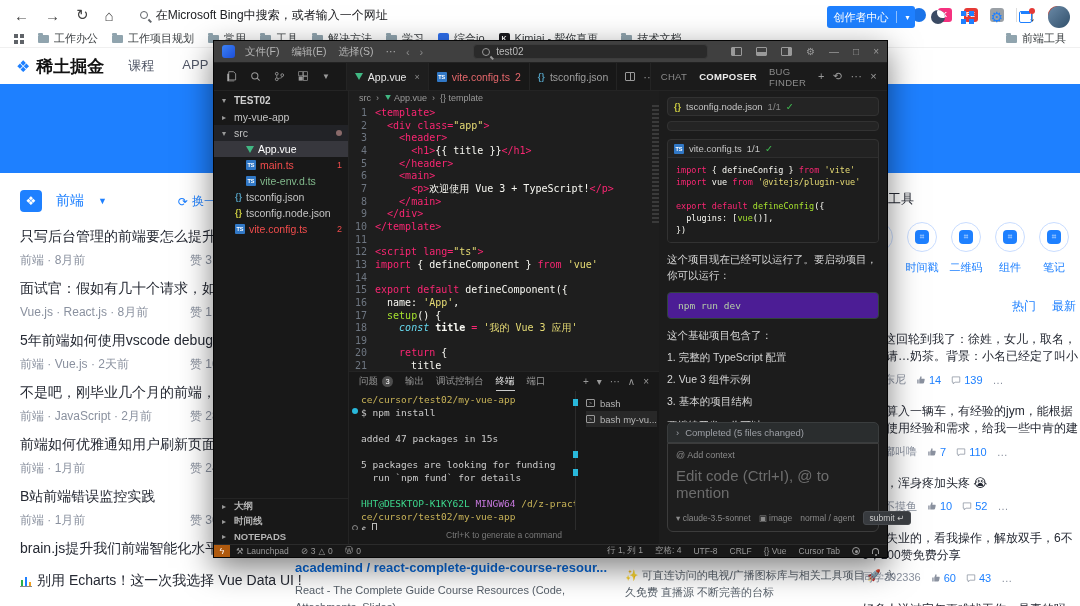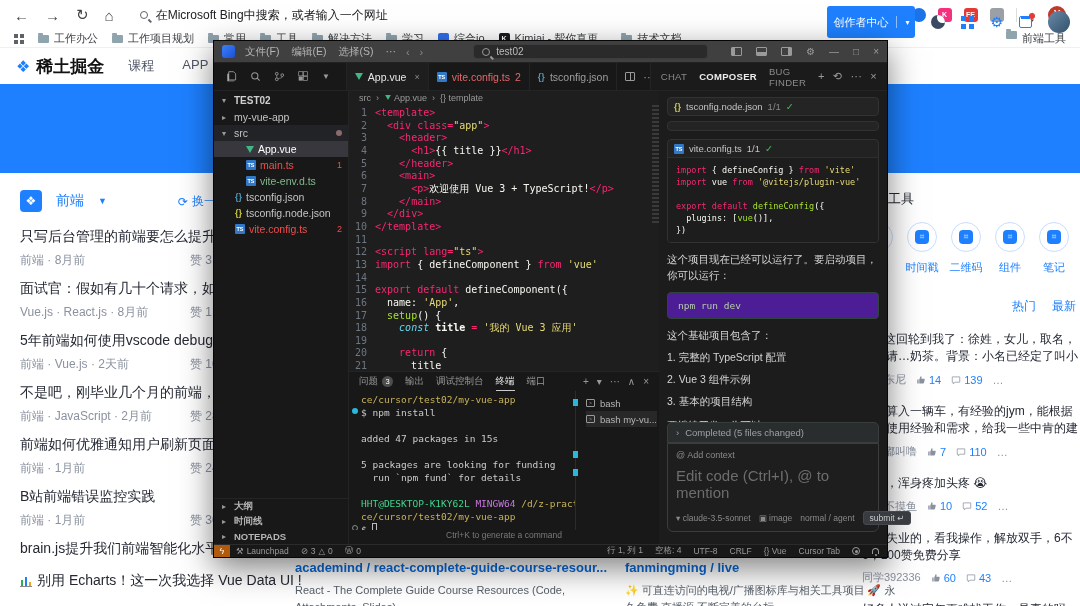--- a/index.html
+++ b/index.html
@@ -24,28 +24,28 @@
 .gridico{width:10px;height:10px;display:inline-block;background:
   linear-gradient(#5f6368,#5f6368) 0 0/4px 4px no-repeat,
   linear-gradient(#5f6368,#5f6368) 6px 0/4px 4px no-repeat,
   linear-gradient(#5f6368,#5f6368) 0 6px/4px 4px no-repeat,
   linear-gradient(#5f6368,#5f6368) 6px 6px/4px 4px no-repeat}
 .bm{display:flex;align-items:center;gap:5px;white-space:nowrap}
 .folder{width:11px;height:8px;background:#90a4ae;border-radius:1px;position:relative;display:inline-block}
 .folder:before{content:"";position:absolute;top:-2px;left:0;width:5px;height:2px;background:#90a4ae;border-radius:1px 1px 0 0}
 .fav{width:11px;height:11px;border-radius:2px;display:inline-block;color:#fff;font-size:7px;font-weight:bold;text-align:center;line-height:11px}
 .fav-blue{background:#2f6fed}.fav-dark{background:#1b1b1f}
-.bm-right{margin-left:auto;display:flex;align-items:flex-start;gap:5px;white-space:nowrap}
+.bm-right{margin-left:auto;display:flex;align-items:center;gap:5px;white-space:nowrap}
 
 .jj-header{position:absolute;top:48px;left:0;width:1080px;height:36px;background:#fff;display:flex;align-items:center;padding:0 16px;gap:24px}
 .jj-logo{display:flex;align-items:center;gap:6px;font-size:17px;font-weight:bold;color:#121212}
 .jj-logo .dm{color:#1e80ff;font-size:16px}
 .jj-nav{display:flex;gap:28px;font-size:13px;color:#515767}
 .jj-hright{position:absolute;right:10px;top:6px;display:flex;align-items:center;gap:16px}
-.creator-btn{height:32px;background:#1e80ff;color:#fff;border-radius:3px;font-size:11px;display:flex;align-items:center;padding:0 6px;gap:8px}
+.creator-btn{height:22px;background:#1e80ff;color:#fff;border-radius:3px;font-size:11px;display:flex;align-items:center;padding:0 6px;gap:8px}
 .creator-btn .dv{width:1px;height:12px;background:rgba(255,255,255,.5)}
 .moon{width:14px;height:14px;border-radius:50%;background:#3a4a63;position:relative;overflow:hidden}
 .moon:after{content:"";position:absolute;width:11px;height:11px;border-radius:50%;background:#fff;left:6px;top:-3px}
 .hgrid{width:13px;height:13px;background:
   linear-gradient(#1e80ff,#1e80ff) 0 0/5px 5px no-repeat,
   linear-gradient(#1e80ff,#1e80ff) 8px 0/5px 5px no-repeat,
   linear-gradient(#1e80ff,#1e80ff) 0 8px/5px 5px no-repeat,
   linear-gradient(#1e80ff,#1e80ff) 8px 8px/5px 5px no-repeat}
 .gear{color:#1e80ff;font-size:14px;line-height:14px}
 .cal{width:13px;height:12px;border:1.5px solid #1e80ff;border-radius:2px;position:relative}
@@ -344,21 +344,20 @@
         </div>
       </div>
   </div>
 
   <div class="repos" id="repos">
       <div class="repo">
         <div class="repo-name">academind / react-complete-guide-course-resour...</div>
         <div class="repo-desc">React - The Complete Guide Course Resources (Code, Attachments, Slides)</div>
       </div>
       <div class="repo">
-        <div class="repo-name">fanmingming / live</div>
         <div class="repo-desc">✨ 可直连访问的电视/广播图标库与相关工具项目 🚀 永久免费 直播源 不断完善的台标</div>
       </div>
     </div>
 
   <div class="rightcol">
     <div class="tools-title">快捷工具</div>
     <div class="tools" id="tools">
         <div class="tool">
           <div class="tool-c">
             <span class="tool-i">⌗</span>

